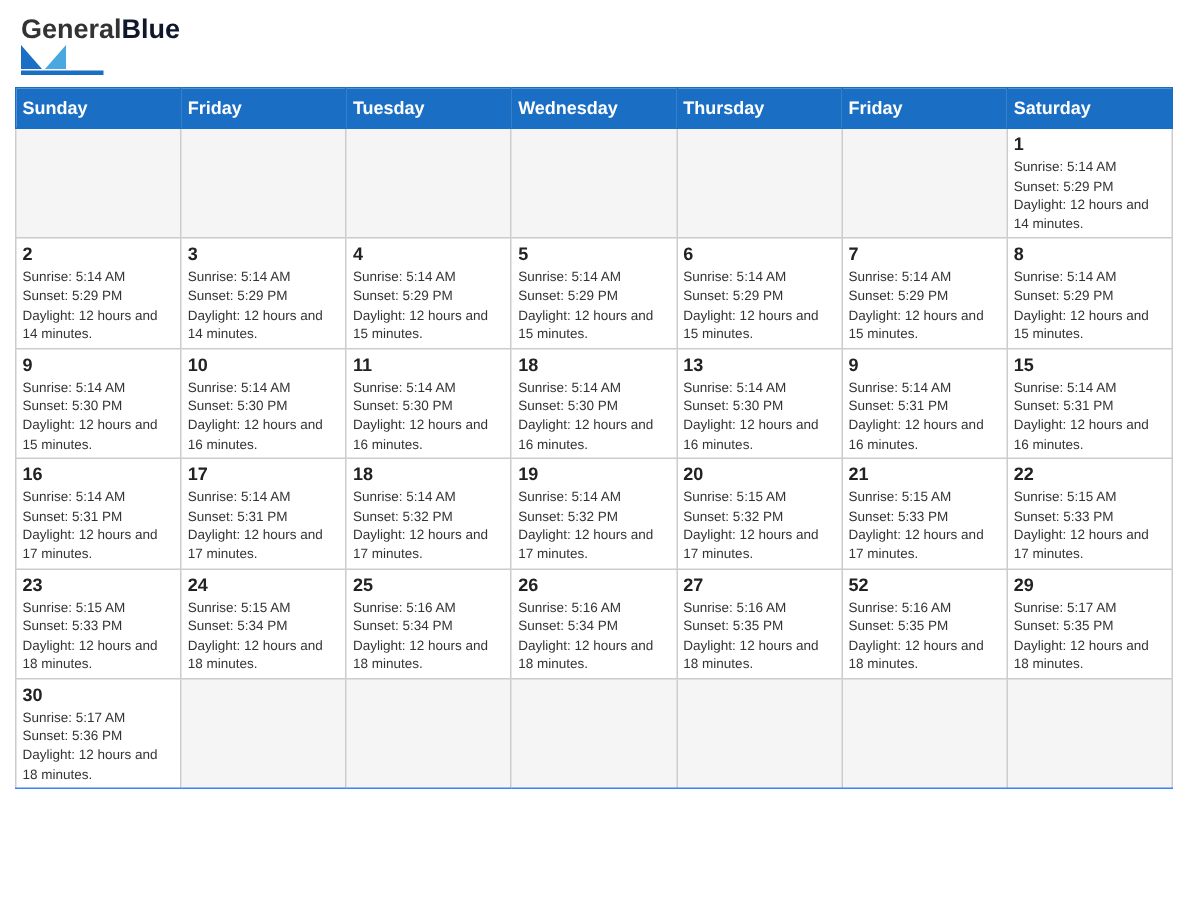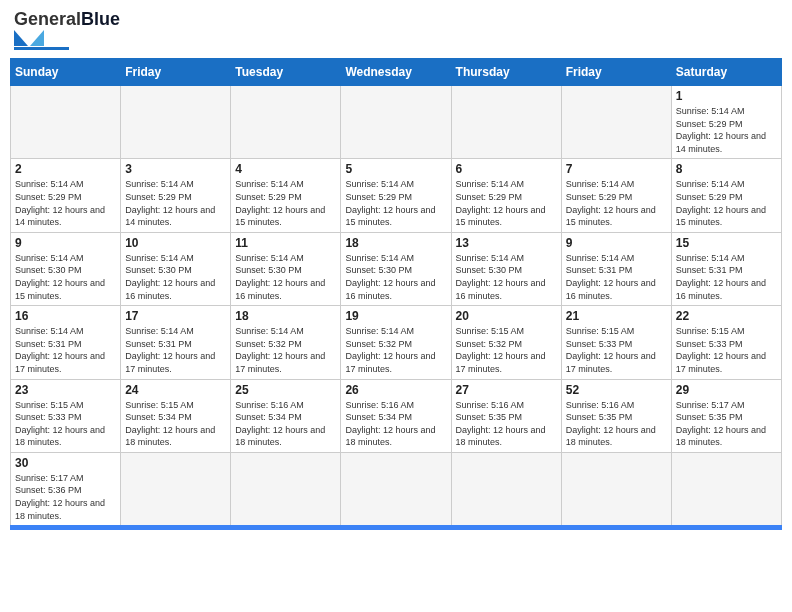--- a/index.html
+++ b/index.html
@@ -80,21 +80,21 @@
       color: #222;
       margin-bottom: 2px;
       display: block;
     }
     .day-info {
       font-size: 9px;
       color: #333;
       line-height: 1.4;
     }
     .last-row td {
-      border-bottom: 5px solid #3b82f6;
+      border-bottom: 1px solid #3b82f6;
     }
   </style>
 </head>
 <body>
 
 <div class="header-area">
   <div class="logo">
     <div style="display:flex;align-items:flex-end;">
       <span class="logo-text">General</span>
       <span class="logo-text" style="color:#0f172a;font-weight:bold;">Blue</span>

